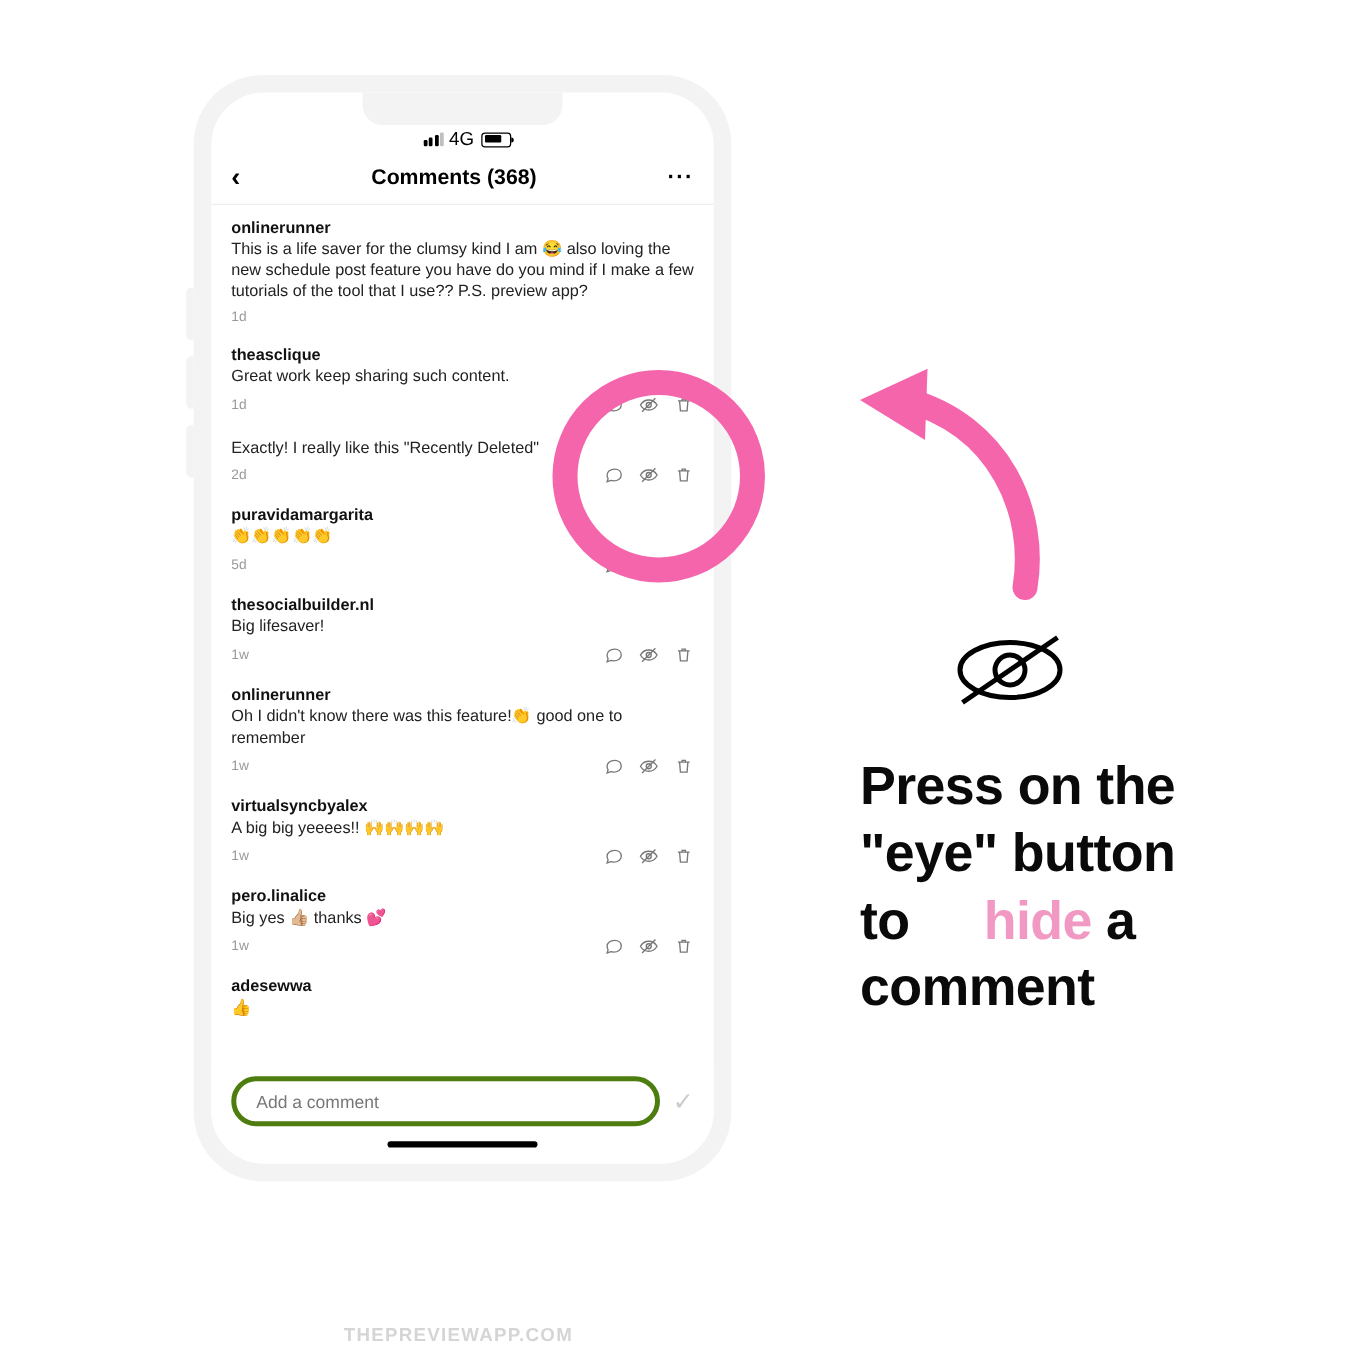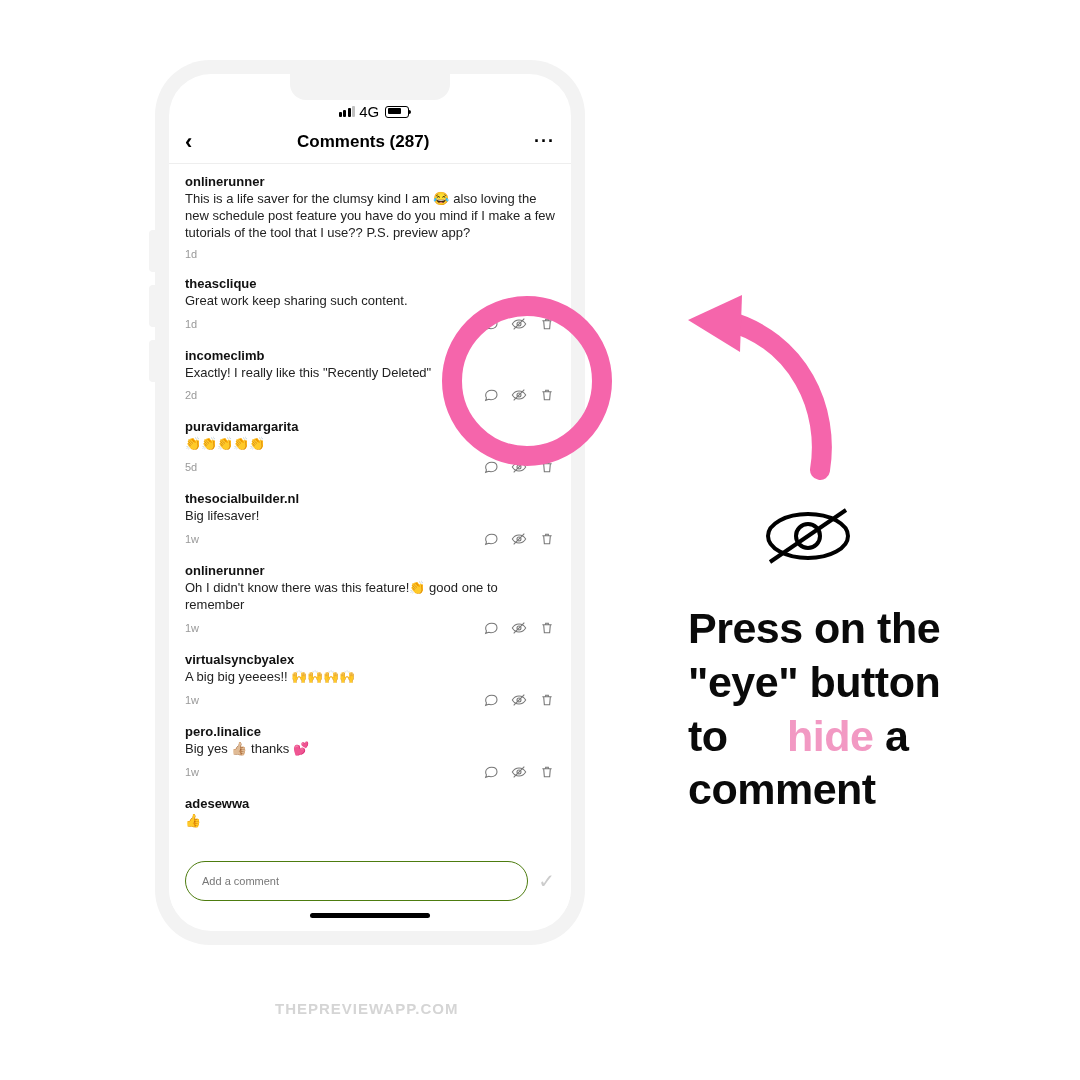--- a/index.html
+++ b/index.html
@@ -121,22 +121,22 @@
   .actions { display:flex; gap:12px; align-items:center; }
   .act svg { width:16px; height:16px; display:block; }
 
   .composer {
     padding: 10px 16px 8px;
     display:flex; align-items:center; gap:10px;
     background:#fff;
   }
   .composer-input {
     flex:1; height:40px;
-    border:1px solid #4d7c0f; border-radius:22px;
-    padding:0 16px; font-size:11px; color:#777;
+    border:4px solid #4d7c0f; border-radius:22px;
+    padding:0 16px; font-size:14px; color:#777;
     display:flex; align-items:center;
   }
   .composer-check { color:#ccc; font-size:20px; }
 
   .home-indicator{
     height:22px; display:flex; justify-content:center; align-items:flex-start;
   }
   .home-indicator div{
     width:120px; height:5px; background:#000; border-radius:4px; margin-top:4px;
   }
@@ -171,21 +171,21 @@
     font-weight: 800;
     font-size: 43px;
     line-height: 1.25;
     color:#0a0a0a;
     letter-spacing: -0.5px;
   }
   .callout-text .pink { color:#f299c3;margin-left:48px; }
 
   .watermark {
     position:absolute;
-    left: 275px; top: 1000px;
+    left: 275px; top: 1060px;
     font-size: 15px;
     font-weight: 700;
     letter-spacing: 1px;
     color:#d5d5d5;
   }
 </style>
 </head>
 <body>
 
 <div class="phone">
@@ -201,21 +201,21 @@
             <span></span>
             <span></span>
         </span>
         <span>4G</span>
         <span class="battery"></span>
       </div>
     </div>
 
     <div class="nav-bar">
       <span class="chevron">‹</span>
-      <span class="nav-title">Comments (287)</span>
+      <span class="nav-title">Comments (368)</span>
       <span class="dots">···</span>
     </div>
 
     <div class="comments" id="comments-container">
         <div class="comment">
     <div class="username">onlinerunner</div>
     <div class="ctext">This is a life saver for the clumsy kind I am 😂 also loving the new schedule post feature you have do you mind if I make a few tutorials of the tool that I use?? P.S. preview app?</div>
     <div class="meta-row">
       <span class="timestamp">1d</span>
       <span class="actions">
@@ -244,21 +244,20 @@
   </span>
   <span class="act">
     <svg viewBox="0 0 24 24" fill="none" stroke="#777" stroke-width="1.6">
       <path d="M5 7h14M10 7V5h4v2M7 7l1 12h8l1-12"></path>
     </svg>
   </span>
       </span>
     </div>
         </div>
         <div class="comment">
-    <div class="username">incomeclimb</div>
     <div class="ctext">Exactly! I really like this "Recently Deleted"</div>
     <div class="meta-row">
       <span class="timestamp">2d</span>
       <span class="actions">
 
   <span class="act">
     <svg viewBox="0 0 24 24" fill="none" stroke="#777" stroke-width="1.6">
       <path d="M21 12c0 4-4 7-9 7-1.2 0-2.3-.2-3.3-.5L4 20l1.2-3.6C4.4 15.2 4 13.6 4 12c0-4 4-7 9-7s8 3 8 7z"></path>
     </svg>
   </span>

